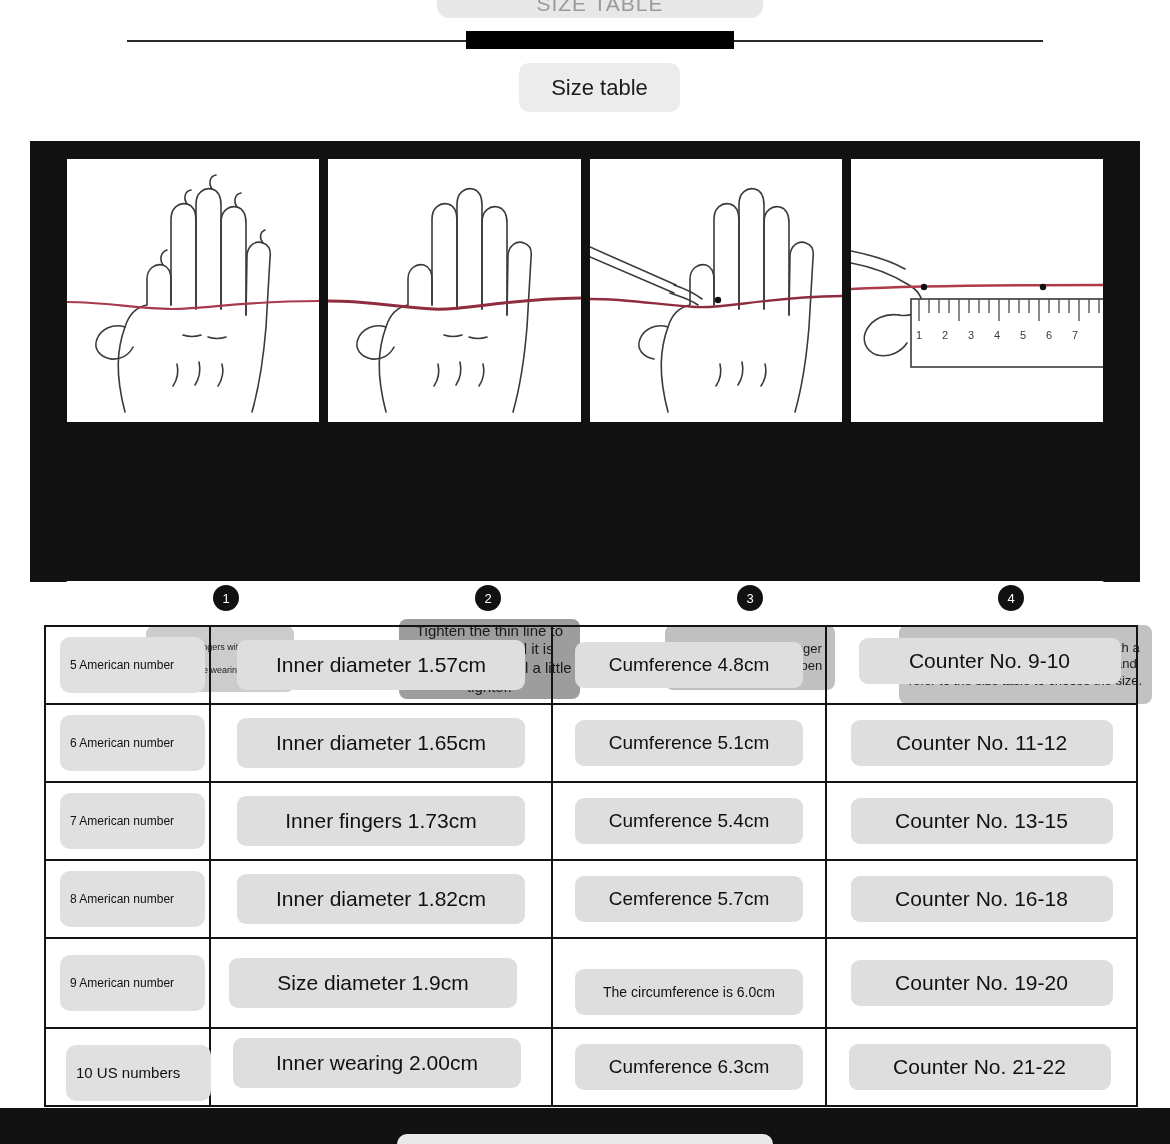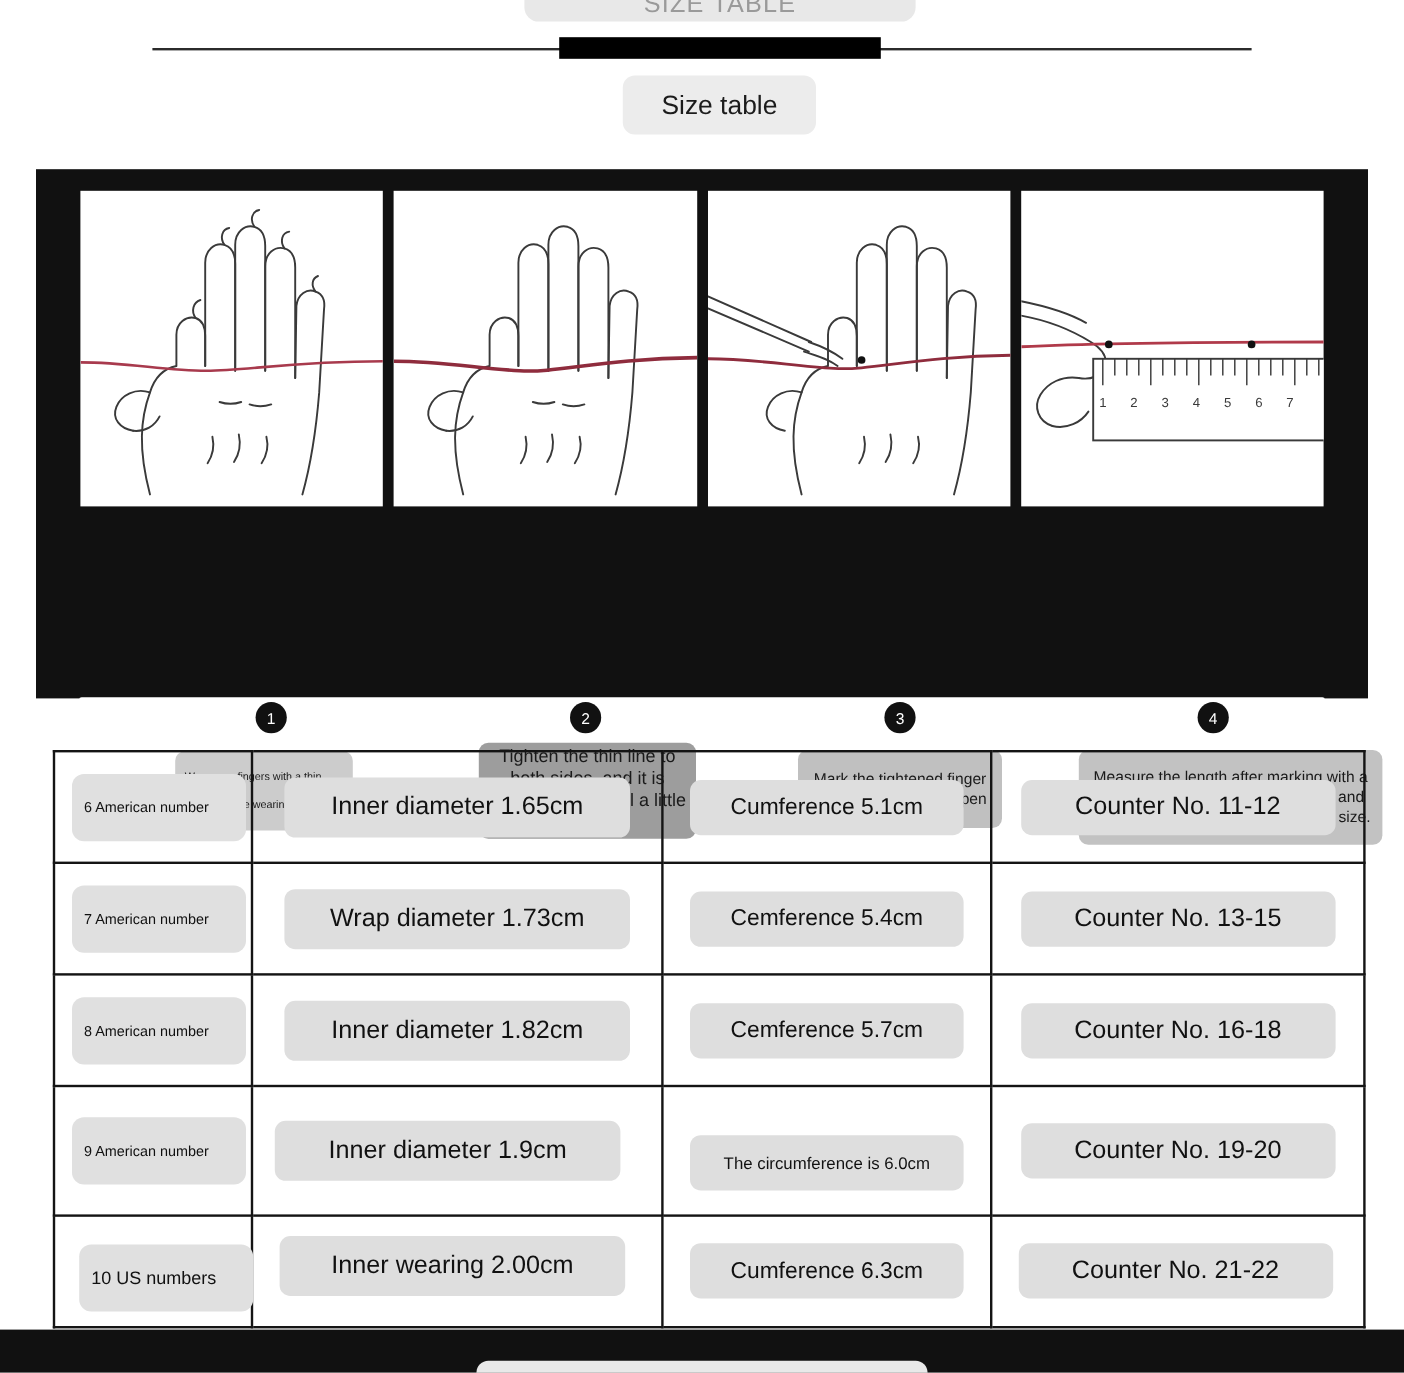--- a/index.html
+++ b/index.html
@@ -404,20 +404,42 @@
     <span>Mark the tightened finger circumference with a pen</span>
   </div>
   <div class="callout c4">
     <span>Measure the length after marking with a ruler, get the finger circumference, and refer to the size table to choose the size.</span>
   </div>
 </div>
 
 <div class="table-wrap">
   <table class="size-table">
     <tbody>
+      <tr class="r1">
+        <td class="col-a">
+            <div class="cell-inner left">
+              <span class="us-chip">5 American number</span>
+            </div>
+          </td>
+        <td class="col-b">
+            <div class="cell-inner">
+              <span class="diam-chip cell-chip">Inner diameter 1.57cm</span>
+            </div>
+          </td>
+        <td class="col-c">
+            <div class="cell-inner">
+              <span class="circ-chip cell-chip">Cumference 4.8cm</span>
+            </div>
+          </td>
+        <td class="col-d">
+            <div class="cell-inner">
+              <span class="count-chip cell-chip">Counter No. 9-10</span>
+            </div>
+          </td>
+      </tr>
       <tr class="r2">
         <td class="col-a">
             <div class="cell-inner left">
               <span class="us-chip">6 American number</span>
             </div>
           </td>
         <td class="col-b">
             <div class="cell-inner">
               <span class="diam-chip cell-chip">Inner diameter 1.65cm</span>
             </div>
@@ -434,26 +456,26 @@
           </td>
       </tr>
       <tr class="r3">
         <td class="col-a">
             <div class="cell-inner left">
               <span class="us-chip">7 American number</span>
             </div>
           </td>
         <td class="col-b">
             <div class="cell-inner">
-              <span class="diam-chip cell-chip">Wrap diameter 1.73cm</span>
+              <span class="diam-chip cell-chip">Inner fingers 1.73cm</span>
             </div>
           </td>
         <td class="col-c">
             <div class="cell-inner">
-              <span class="circ-chip cell-chip">Cemference 5.4cm</span>
+              <span class="circ-chip cell-chip">Cumference 5.4cm</span>
             </div>
           </td>
         <td class="col-d">
             <div class="cell-inner">
               <span class="count-chip cell-chip">Counter No. 13-15</span>
             </div>
           </td>
       </tr>
       <tr class="r4">
         <td class="col-a">
@@ -478,21 +500,21 @@
           </td>
       </tr>
       <tr class="r5">
         <td class="col-a">
             <div class="cell-inner left">
               <span class="us-chip">9 American number</span>
             </div>
           </td>
         <td class="col-b">
             <div class="cell-inner">
-              <span class="diam-chip cell-chip">Inner diameter 1.9cm</span>
+              <span class="diam-chip cell-chip">Size diameter 1.9cm</span>
             </div>
           </td>
         <td class="col-c">
             <div class="cell-inner">
               <span class="circ-chip cell-chip small">The circumference is 6.0cm</span>
             </div>
           </td>
         <td class="col-d">
             <div class="cell-inner">
               <span class="count-chip cell-chip">Counter No. 19-20</span>

